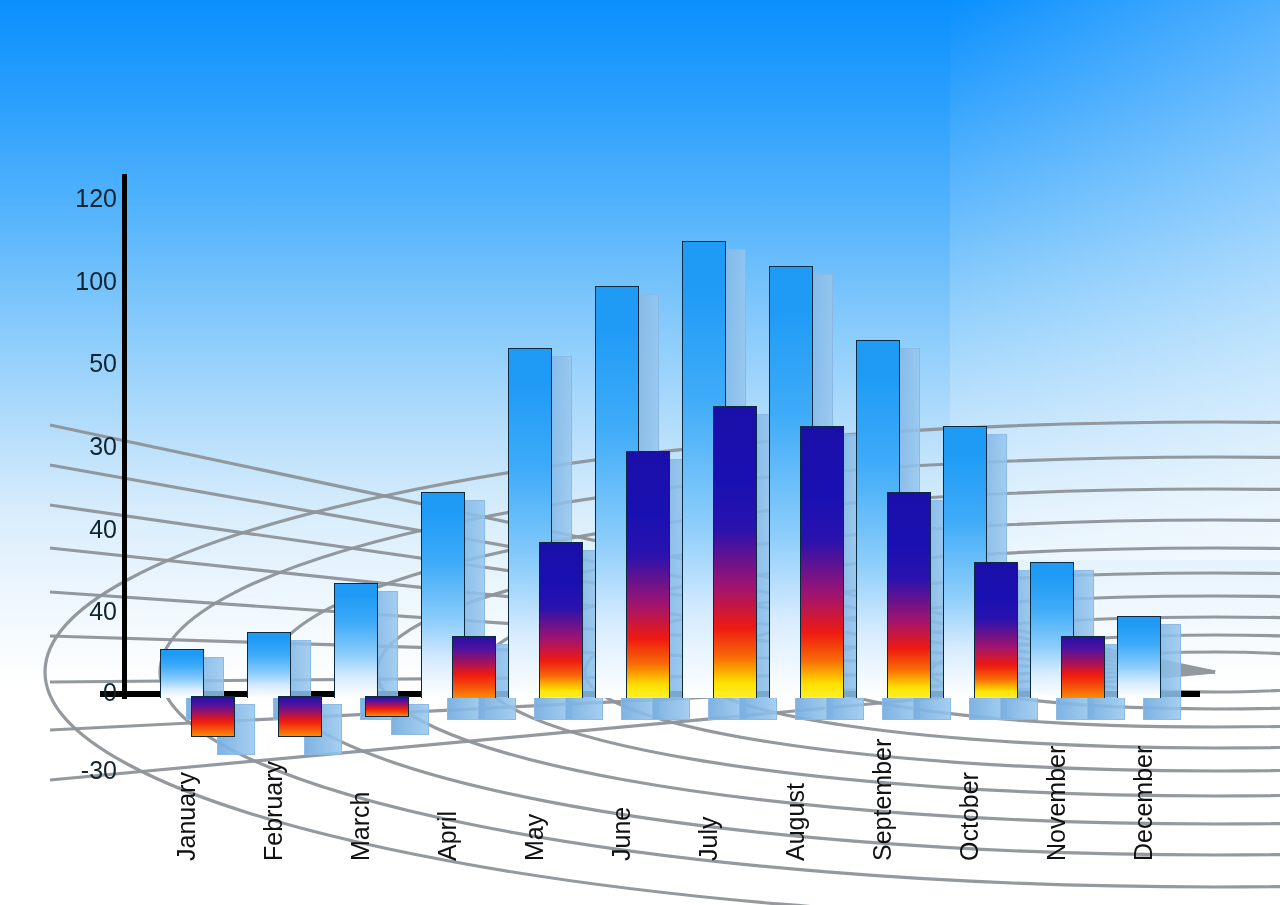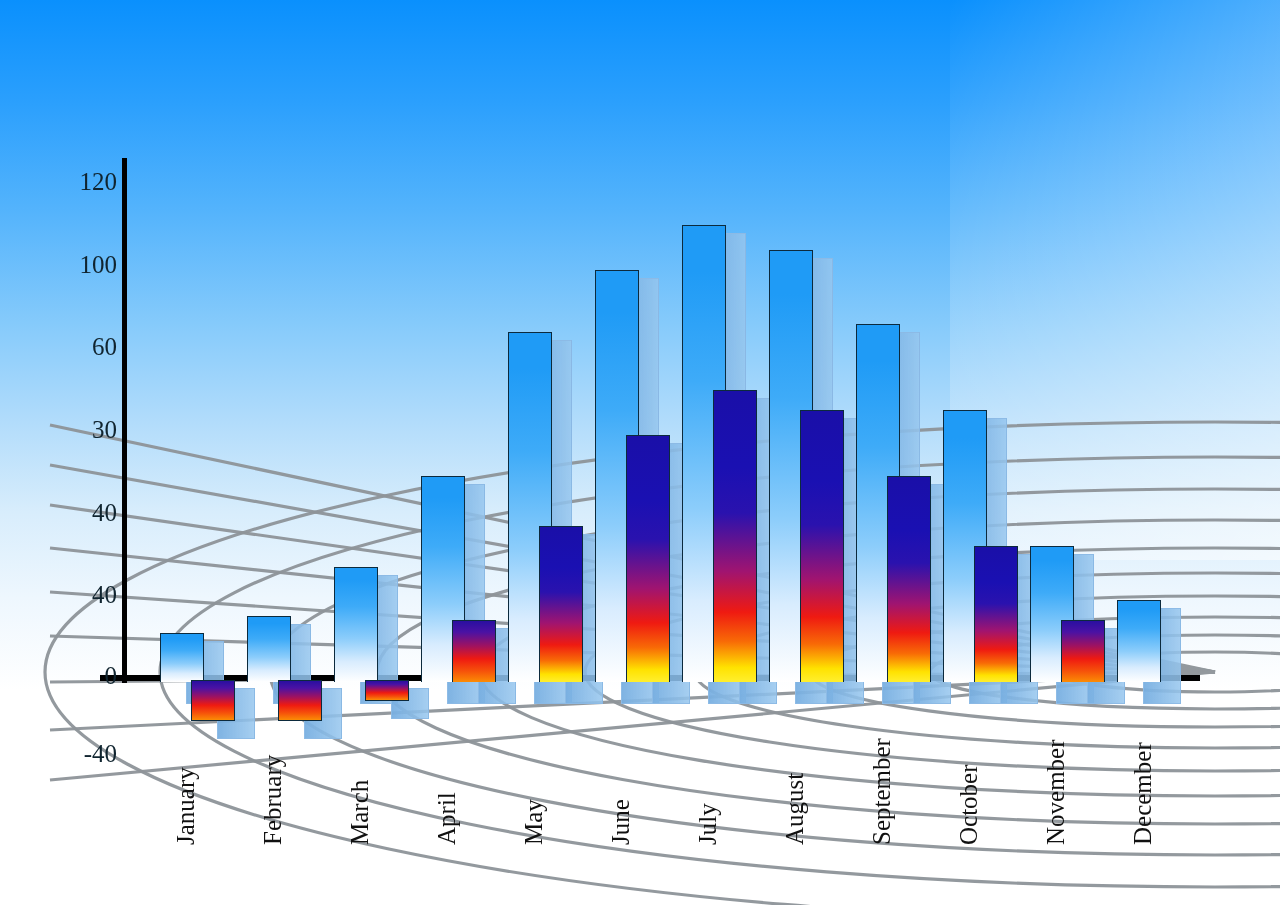--- a/index.html
+++ b/index.html
@@ -35,21 +35,21 @@
   .floor{
     position:absolute;left:0;top:690px;width:1280px;height:215px;
     background:#ffffff;
   }
 
   
   .grid-svg{position:absolute;left:0;top:0;width:1280px;height:905px;}
 
   
   .plot{
-    position:absolute;left:0;top:0;width:1280px;height:661px;font-family:Liberation Serif, serif;
+    position:absolute;left:0;top:16px;width:1280px;height:661px;
   }
 
   
   .yaxis{
     position:absolute;left:122px;top:158px;width:5px;height:525px;
     background:#000;
   }
   .xaxis{
     position:absolute;left:100px;top:675px;width:1100px;height:6px;
     background:#000;
@@ -138,26 +138,26 @@
       <path d="M 1215 672 L 50 780"></path>
     </g>
   </svg>
 
   <div class="plot">
     <div class="yaxis"></div>
     <div class="xaxis"></div>
 
     <div class="ytick" style="left:55px;top:168px;">120</div>
     <div class="ytick" style="left:55px;top:251px;">100</div>
-    <div class="ytick" style="left:55px;top:333px;">60</div>
+    <div class="ytick" style="left:55px;top:333px;">50</div>
     <div class="ytick" style="left:55px;top:416px;">30</div>
     <div class="ytick" style="left:55px;top:499px;text-align:right;">40</div>
     <div class="ytick" style="left:55px;top:581px;">40</div>
     <div class="ytick" style="left:55px;top:662px;">0</div>
-    <div class="ytick neg" style="left:50px;top:740px;width:67px;">-40</div>
+    <div class="ytick neg" style="left:50px;top:740px;width:67px;">-30</div>
 
     <div id="bars-layer">
         <div class="shadow" style="left: 186px; top: 640.68px; width: 38px; height: 63.32px;"></div>
         <div class="front blue" title="January: 11" style="left: 160px; top: 632.68px; width: 44px; height: 49.32px;"></div>
         <div class="shadow" style="left: 217px; top: 688px; width: 38px; height: 51.2px;"></div>
         <div class="front hot short" title="January: -10" style="left: 191px; top: 680px; width: 44px; height: 41.2px; border-bottom: 1px solid rgb(12, 42, 61);"></div>
         <div class="shadow" style="left: 273px; top: 624.2px; width: 38px; height: 79.8px;"></div>
         <div class="front blue" title="February: 15" style="left: 247px; top: 616.2px; width: 44px; height: 65.8px;"></div>
         <div class="shadow" style="left: 304px; top: 688px; width: 38px; height: 51.2px;"></div>
         <div class="front hot short" title="February: -10" style="left: 278px; top: 680px; width: 44px; height: 41.2px; border-bottom: 1px solid rgb(12, 42, 61);"></div>

